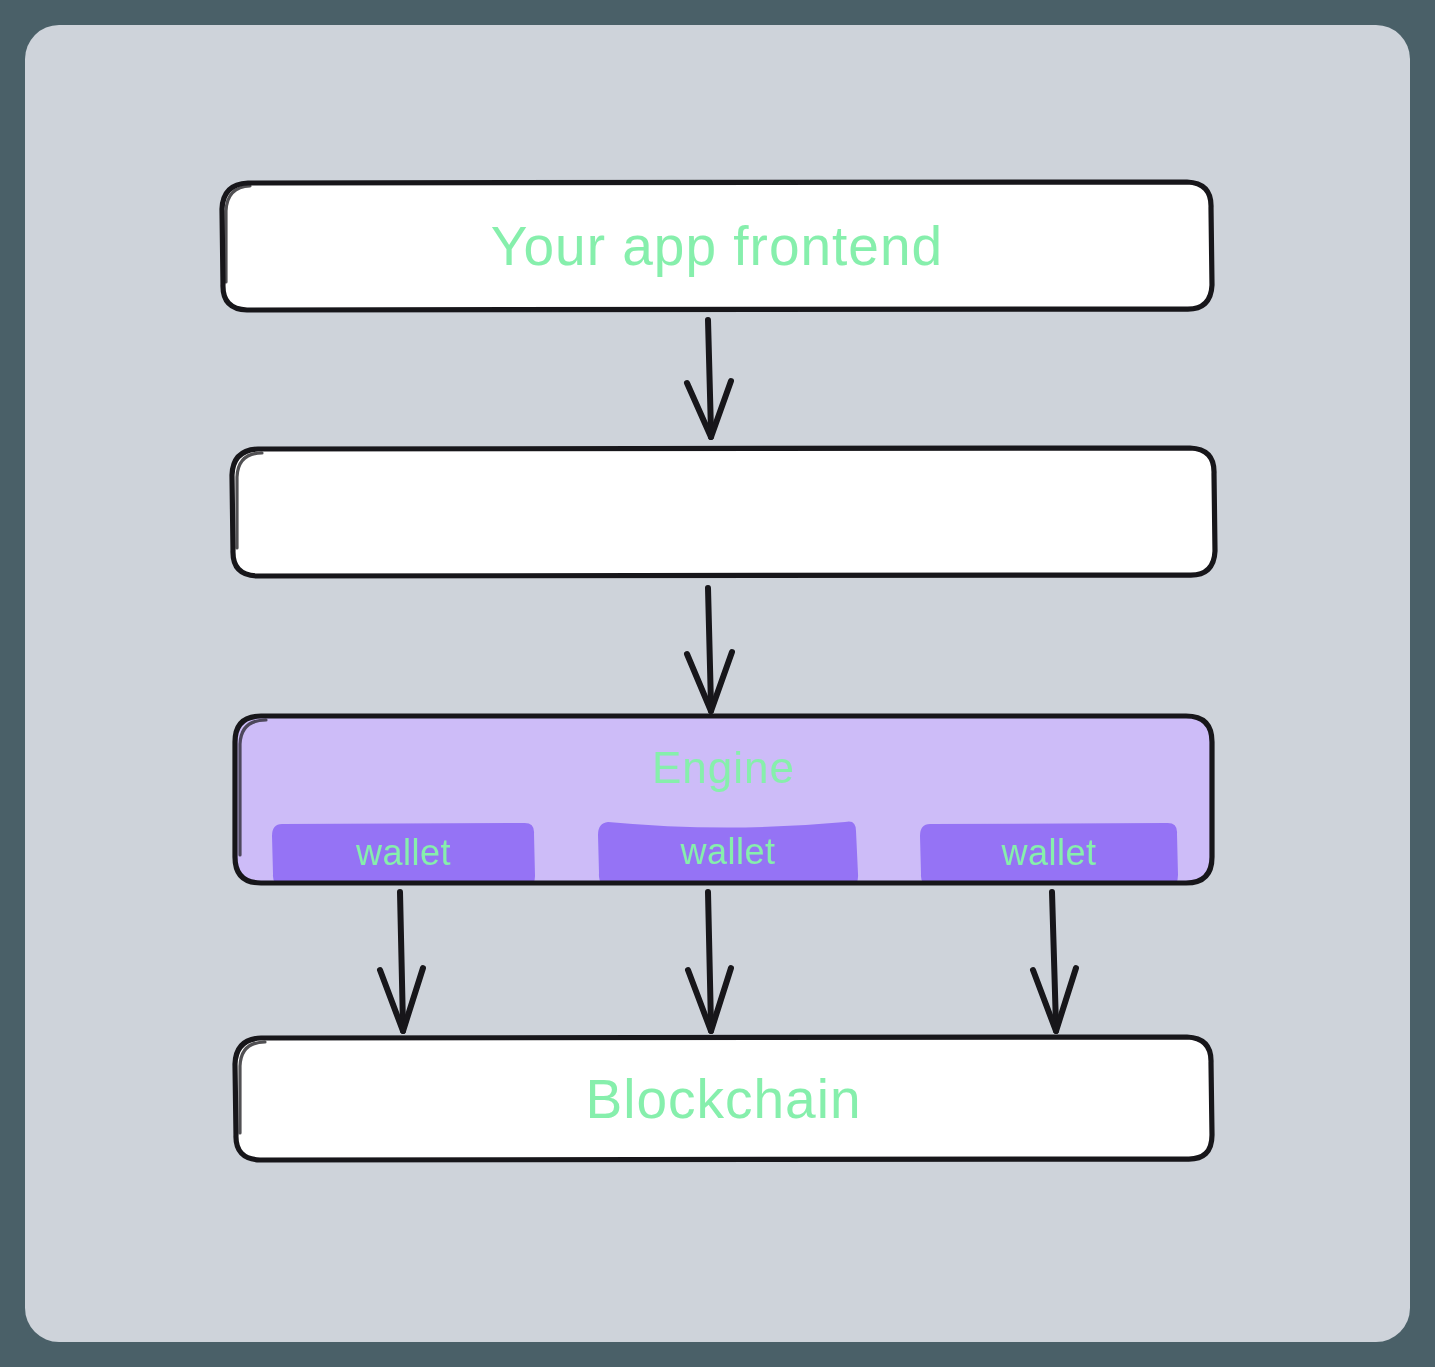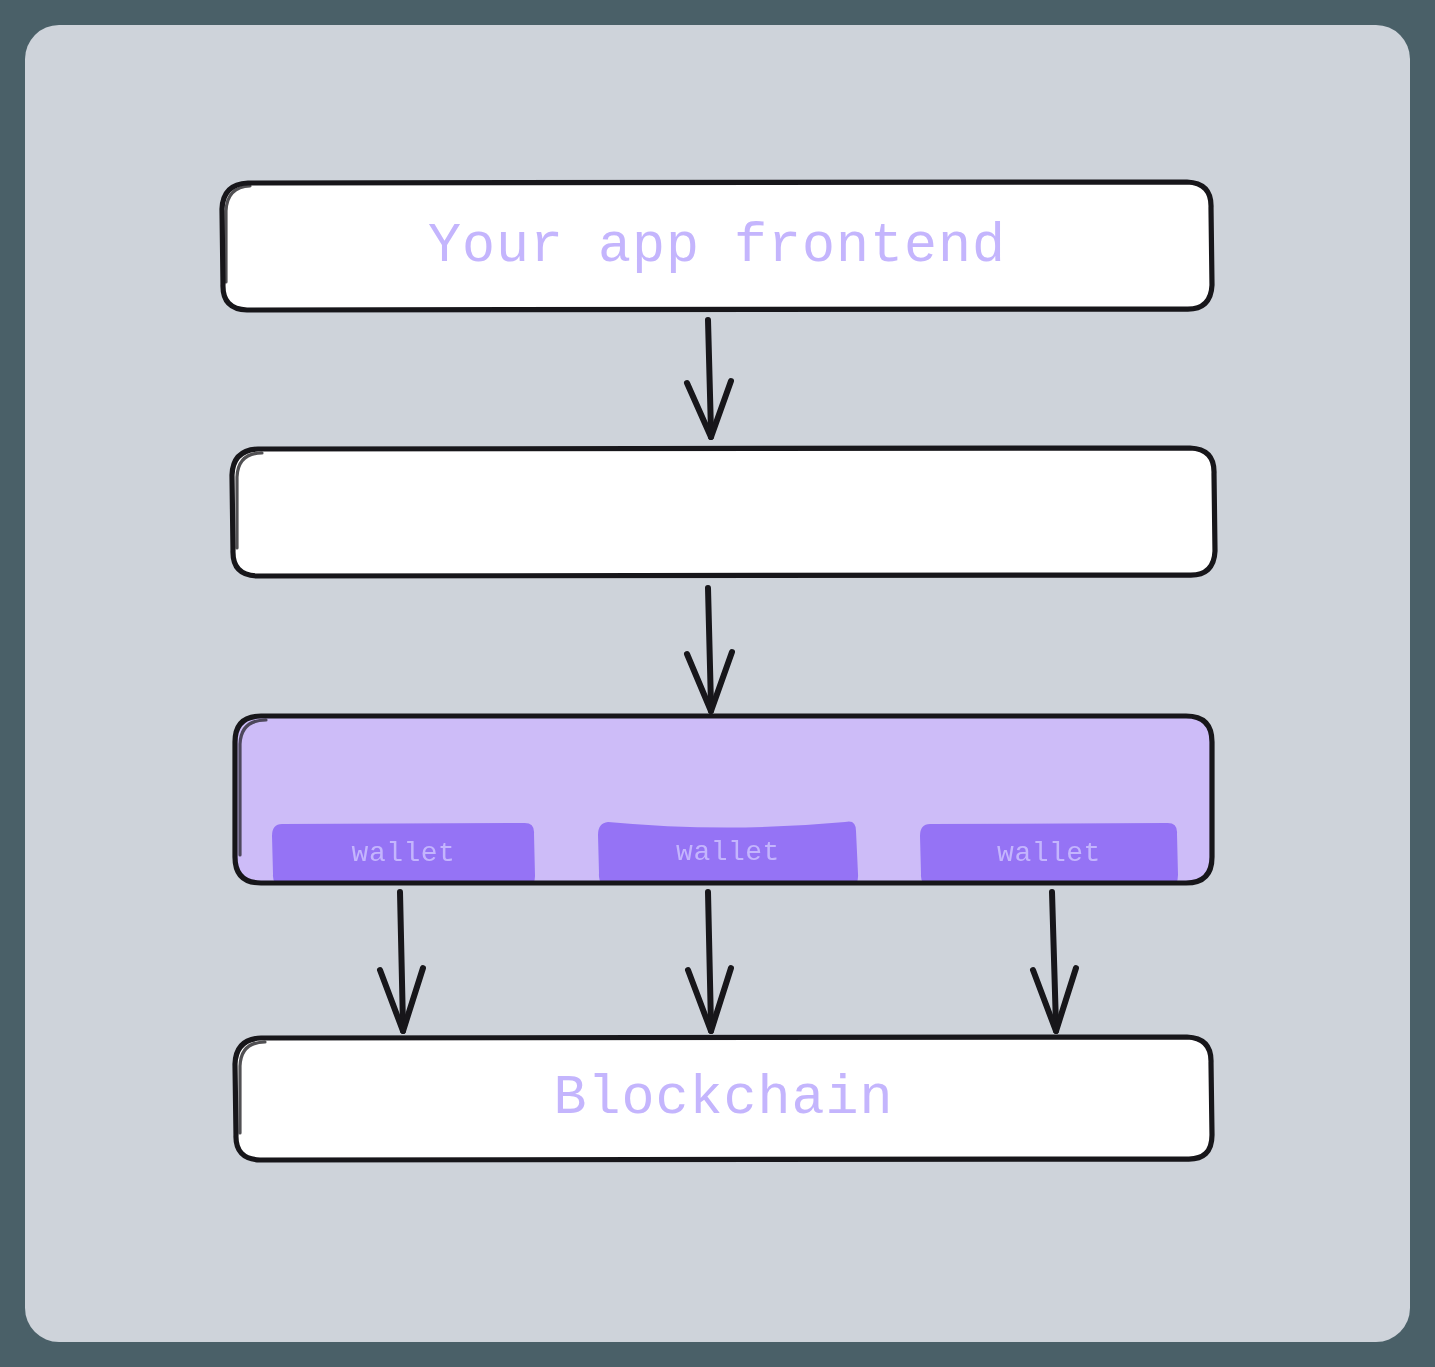--- a/index.html
+++ b/index.html
@@ -30,35 +30,35 @@
     left: 0;
     top: 0;
     width: 1435px;
     height: 1367px;
   }
   .node-label {
     position: absolute;
     display: flex;
     align-items: center;
     justify-content: center;
-    color: #c4b5fd;
+    color: #86efac;
     white-space: nowrap;
     pointer-events: none;
-    font-family: Liberation Mono, monospace;
+    font-family: Liberation Sans, sans-serif;
   }
   .node-label.big {
     font-size: 55px;
     letter-spacing: 1px;
   }
   .node-label.mid {
     font-size: 44px;
     letter-spacing: 1px;
   }
   .node-label.small {
-    font-size: 28px;
+    font-size: 36px;
     letter-spacing: 0.5px;
   }
   .hit {
     position: absolute;
   }
 </style>
 </head>
 <body>
 
 <div id="stage">
@@ -132,20 +132,21 @@
     <g fill="none" stroke="#17161a" stroke-width="6" stroke-linecap="round" stroke-linejoin="round">
       <path d="M 1052 892 L 1056 1026"></path>
       <path d="M 1033 970 L 1056 1031"></path>
       <path d="M 1076 968 L 1056 1031"></path>
     </g>
   </svg>
 
   <div class="node-label big" style="left:222px; top:182px; width:990px; height:128px;">Your app frontend</div>
 
 
+  <div class="node-label mid" style="left:235px; top:728px; width:977px; height:80px;">Engine</div>
 
   <div class="node-label small" style="left:272px; top:822px; width:263px; height:62px;">wallet</div>
 
   <div class="node-label small" style="left:598px; top:820px; width:260px; height:64px;">wallet</div>
 
   <div class="node-label small" style="left:920px; top:822px; width:258px; height:62px;">wallet</div>
 
   <div class="node-label big" style="left:235px; top:1037px; width:977px; height:123px;">Blockchain</div>
 
   <div class="hit" style="left:222px; top:182px; width:990px; height:128px;"></div>

